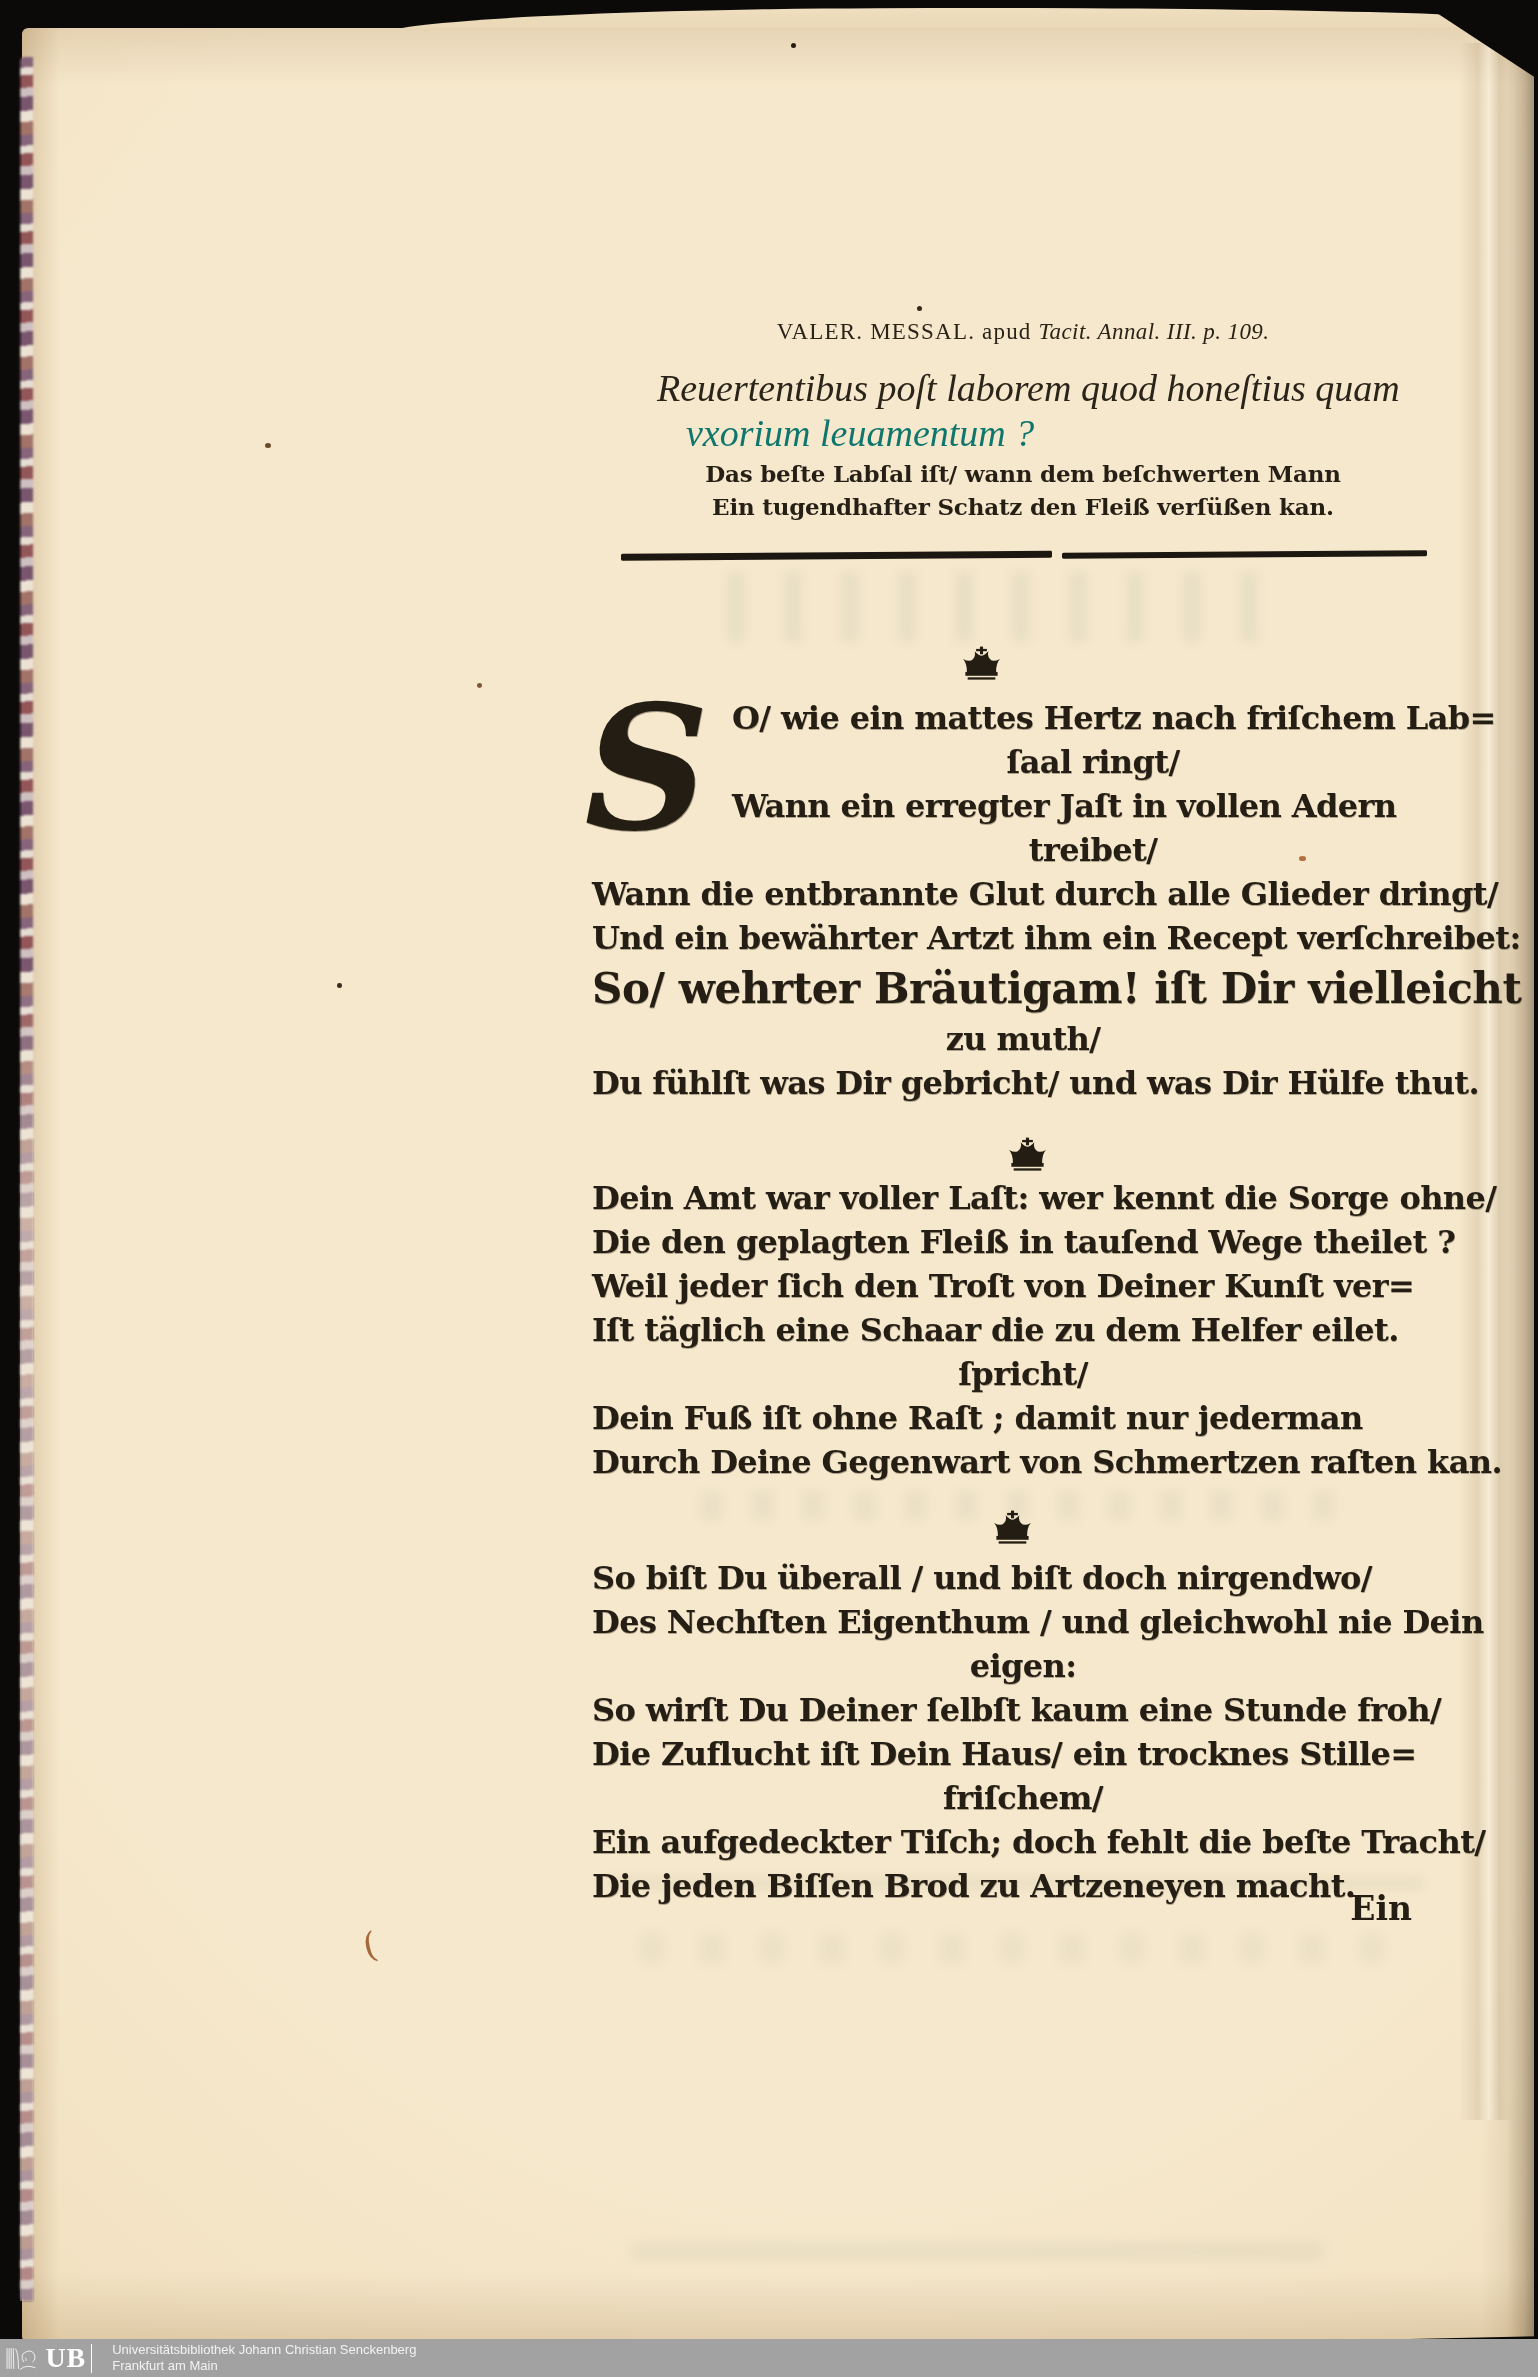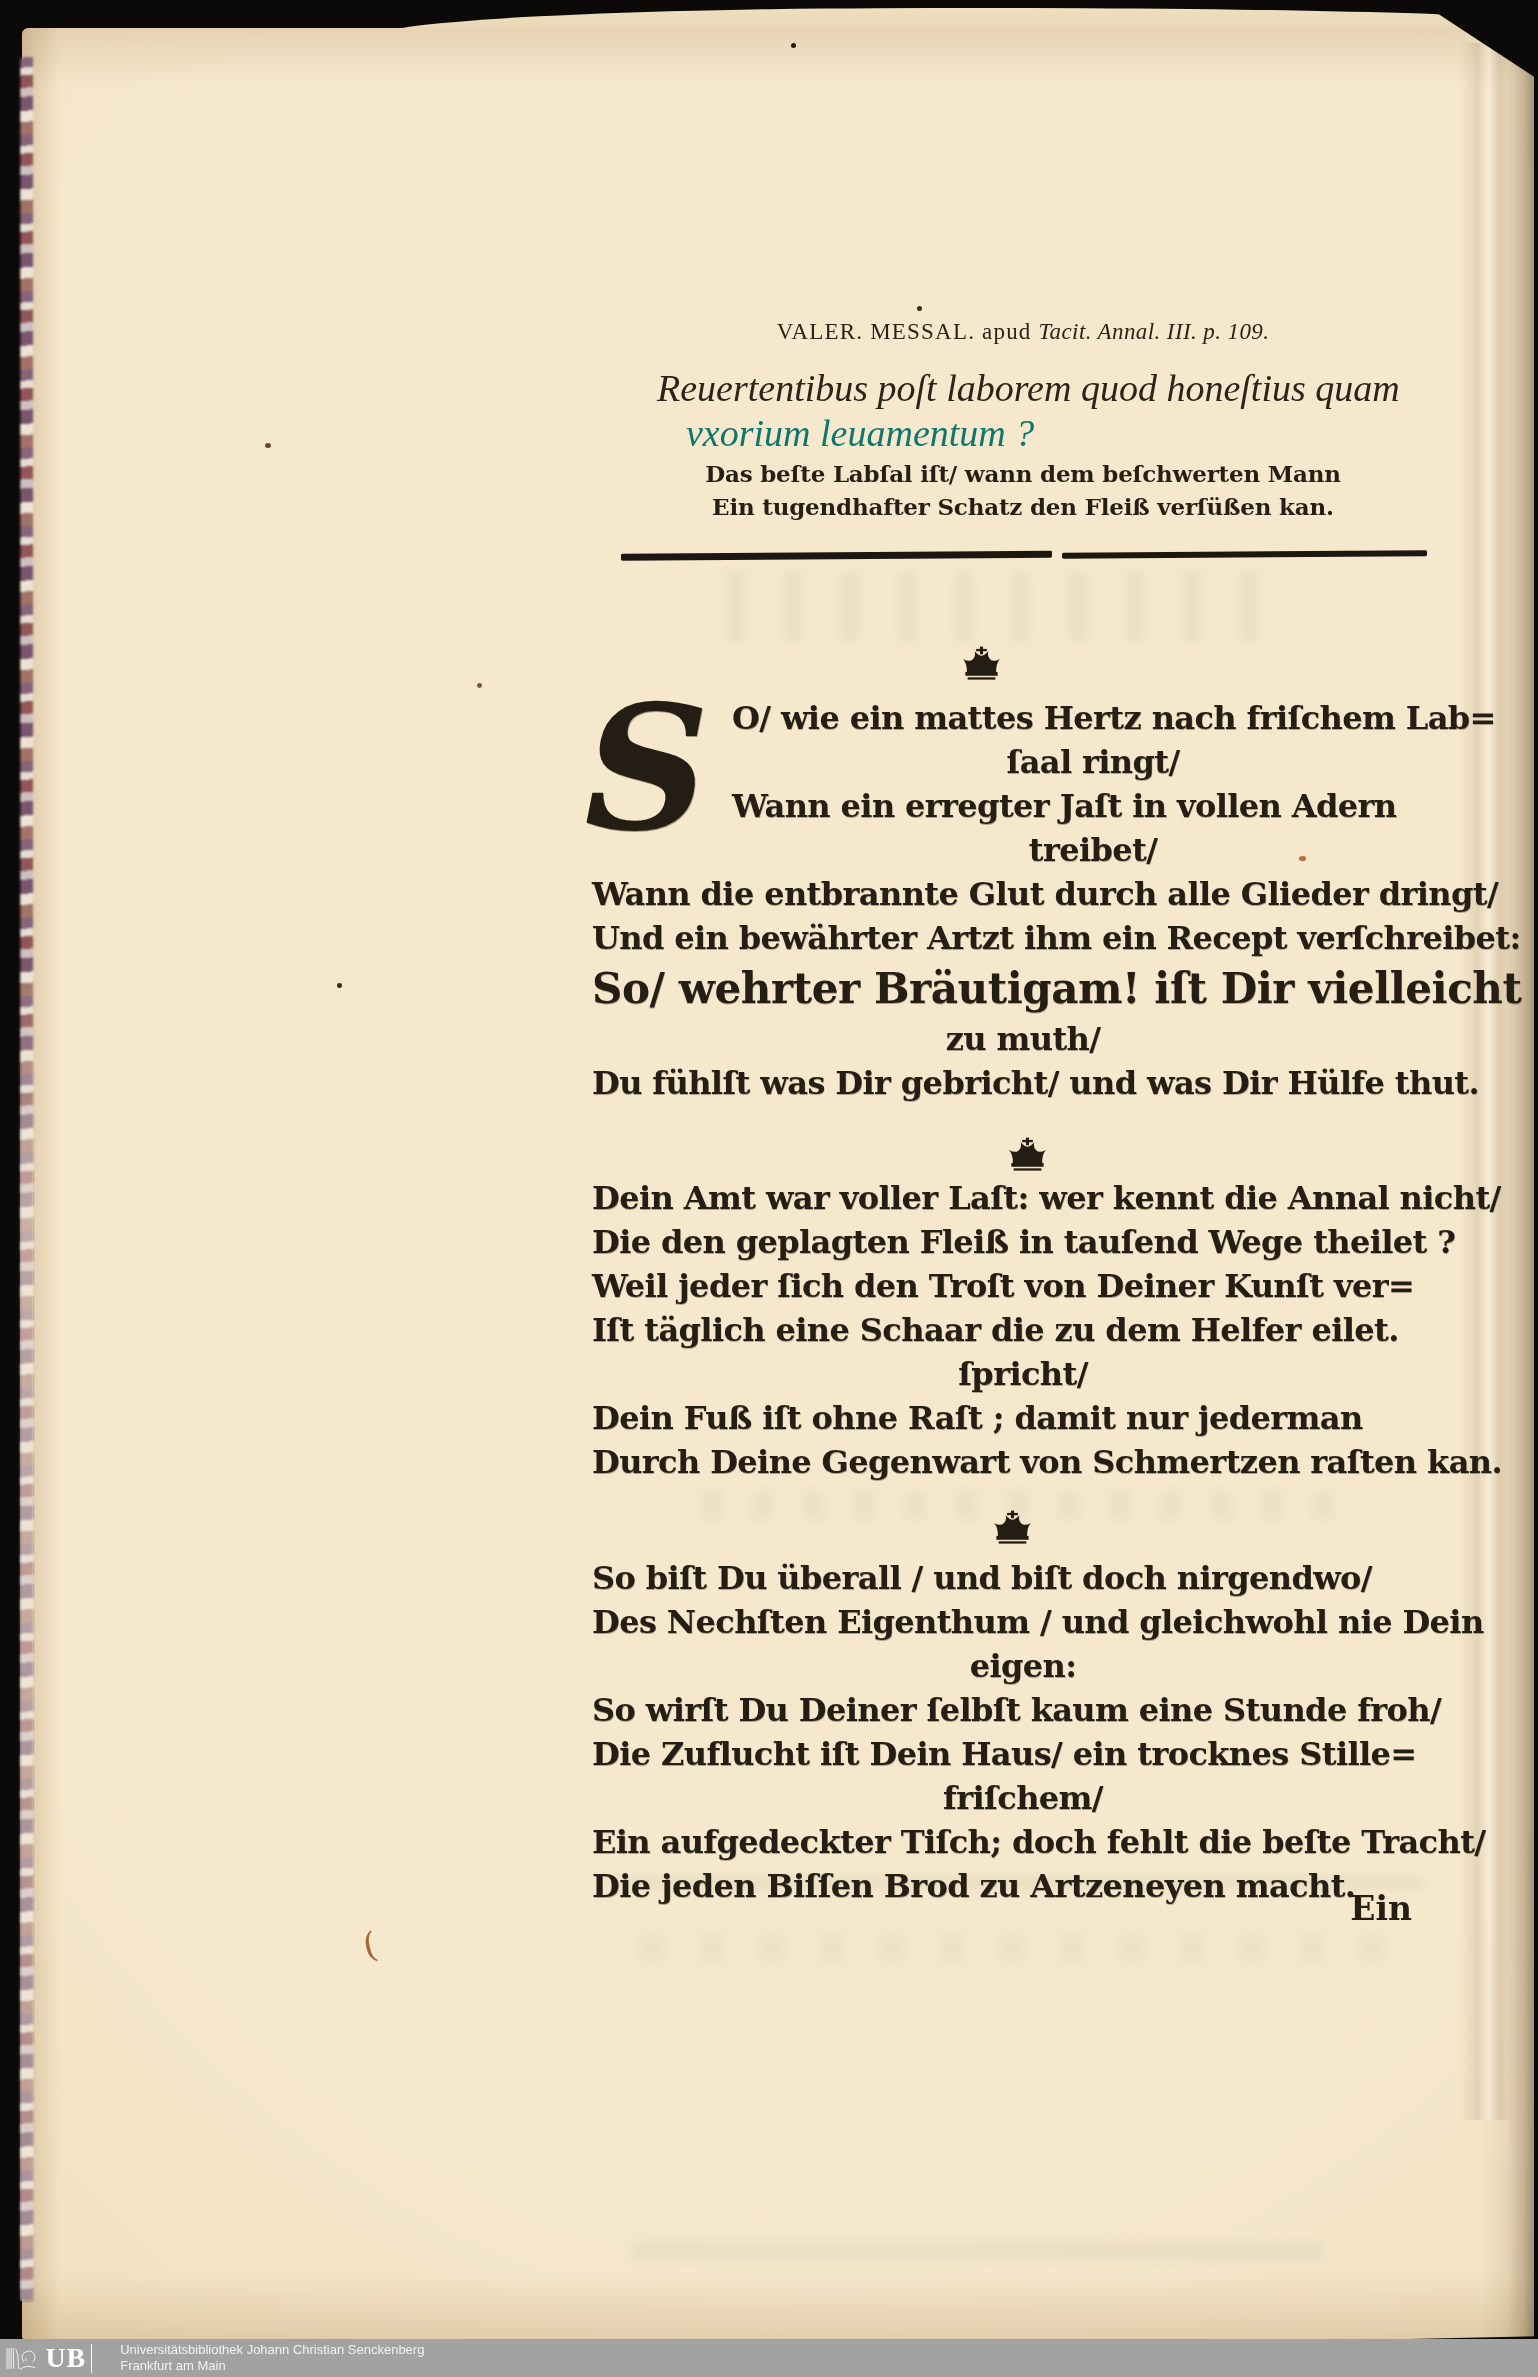--- a/index.html
+++ b/index.html
@@ -82,21 +82,21 @@
   .g4{left:631px;top:2241px;width:692px;height:20px;opacity:.28;background:rgba(138,150,134,.35);}
   
   .spot{position:absolute;border-radius:50%;z-index:5;}
   
   .wm-bar{position:absolute;left:0;top:2339px;width:1539px;height:38px;background:#a2a2a2;
     z-index:20;display:flex;align-items:center;}
   .ub-badge{position:relative;margin-left:6.2px;width:86px;height:35px;display:flex;align-items:center;}
   .ub-letters{font-family:"Liberation Serif",serif;font-weight:700;font-size:28px;color:#fff;
     letter-spacing:0.8px;margin-left:3.1px;}
   .ub-divider{width:2.3px;height:29px;background:#fff;margin-left:4.6px;}
-  .wm-text{margin-left:28px;font-family:"Liberation Sans",sans-serif;color:#f2f2f2;
+  .wm-text{margin-left:20px;font-family:"Liberation Sans",sans-serif;color:#f2f2f2;
     font-size:13px;line-height:16px;}
 </style>
 </head>
 <body>
 
 <div class="stage">
 
   <div class="under-page"></div>
 
   <div class="page">
@@ -162,21 +162,21 @@
 
     <svg class="crown" style="top:1137px;left:414px;" viewBox="0 0 56 44">
       <rect x="26" y="0" width="4" height="10" fill="#241d13"></rect>
         <rect x="21" y="3" width="14" height="3" fill="#241d13"></rect>
       <path d="M9 33 Q9 21 4 16 Q13 21 17 16 Q21 12 19 6 Q25 12 28 12 Q31 12 37 6 Q35 12 39 16 Q43 21 52 16 Q47 21 47 33 Z" fill="#241d13"></path>
       <rect x="7" y="33" width="42" height="5" fill="#241d13"></rect>
         <rect x="10" y="40" width="36" height="3" fill="#241d13"></rect>
     </svg>
 
     <div class="stanza" style="top:1176px;">
-        <div class="pline">Dein Amt war voller Laſt: wer kennt die Annal nicht/</div>
+        <div class="pline">Dein Amt war voller Laſt: wer kennt die Sorge ohne/</div>
         <div class="pline">Die den geplagten Fleiß in tauſend Wege theilet ?</div>
         <div class="pline">Weil jeder ſich den Troſt von Deiner Kunſt ver=</div>
         <div class="pline">Iſt täglich eine Schaar die zu dem Helfer eilet.</div>
         <div class="pline c">ſpricht/</div>
         <div class="pline">Dein Fuß iſt ohne Raſt ; damit nur jederman</div>
         <div class="pline">Durch Deine Gegenwart von Schmertzen raſten kan.</div>
       </div>
 
     <svg class="crown" style="top:1510px;left:399px;" viewBox="0 0 56 44">
       <rect x="26" y="0" width="4" height="10" fill="#241d13"></rect>

